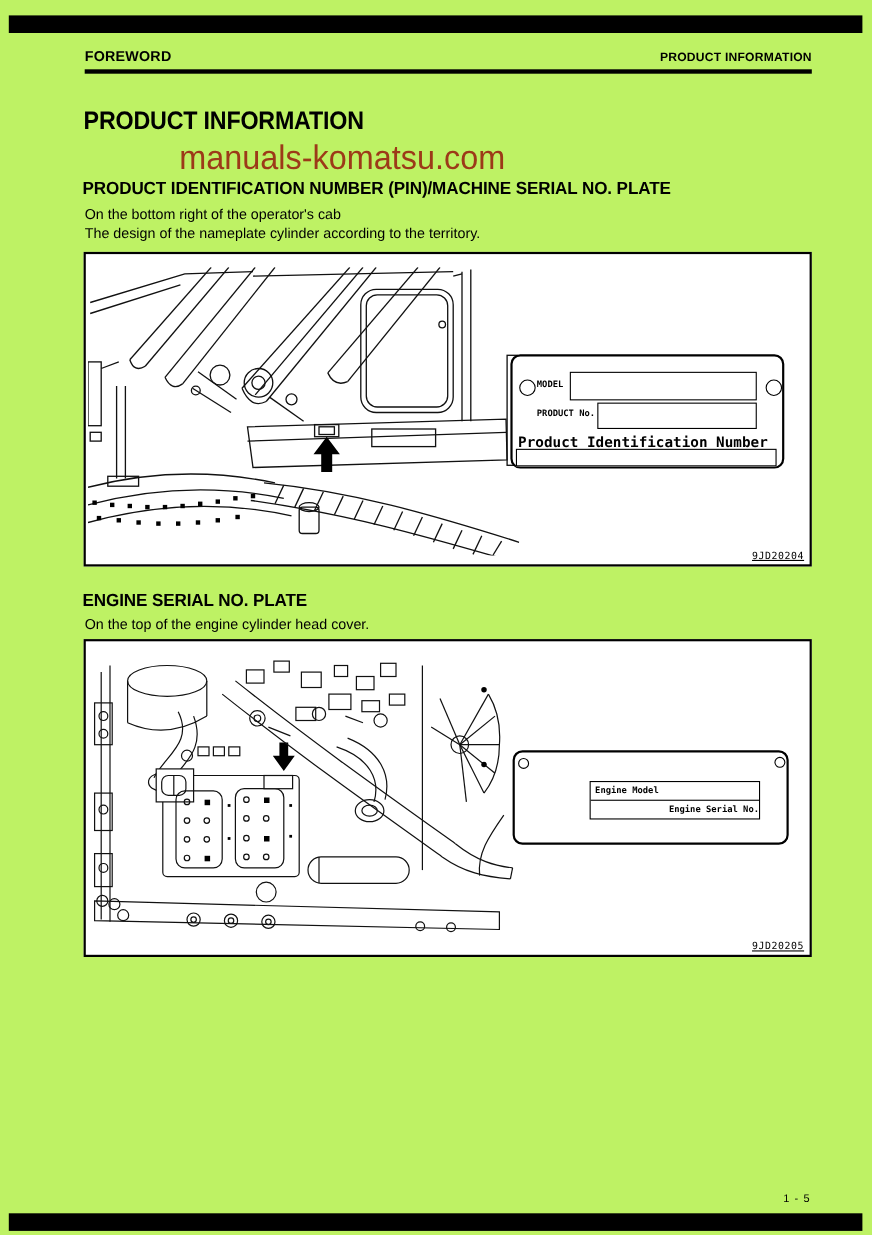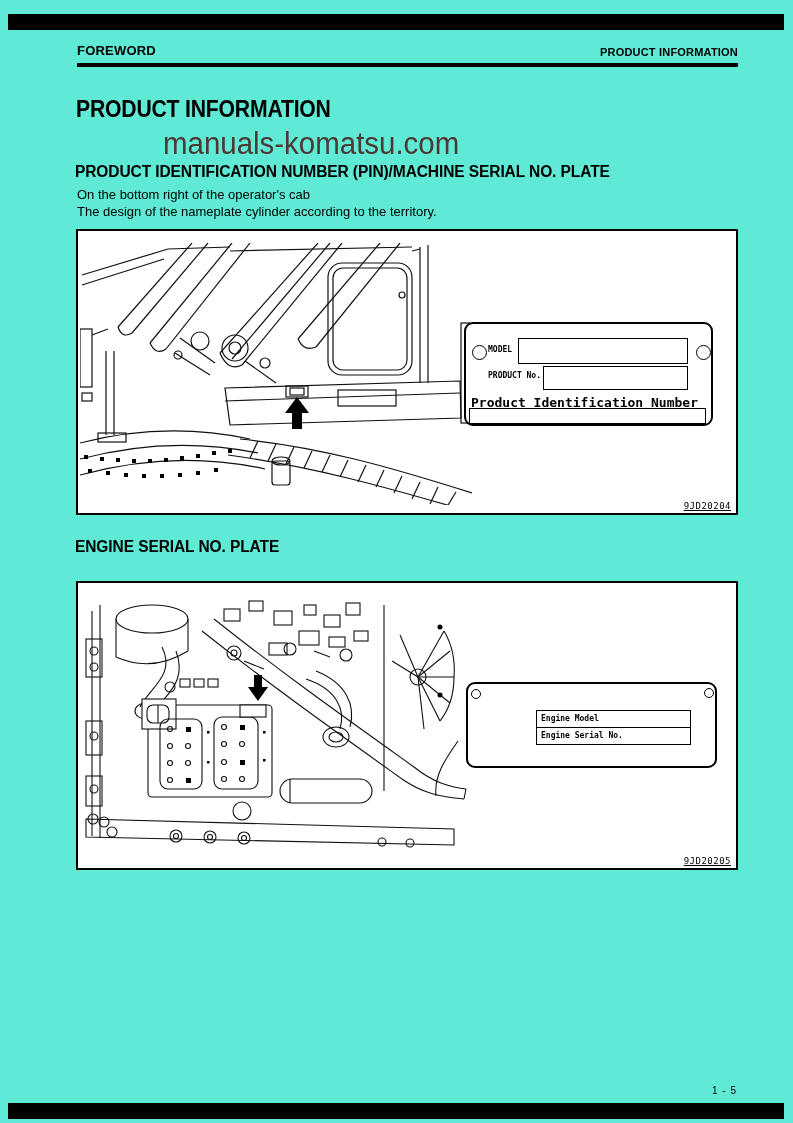--- a/index.html
+++ b/index.html
@@ -1,16 +1,16 @@
 <!DOCTYPE html>
 <html><head>
 <meta charset="utf-8">
 <style>
   html,body{margin:0;padding:0;background:#fff;}
-  .page{position:relative;width:793px;height:1123px;background:#5eead4;overflow:hidden;
+  .page{position:relative;width:793px;height:1123px;background:#bef264;overflow:hidden;
         font-family:"Liberation Sans",sans-serif;color:#000;}
   .abs{position:absolute;}
   .edge-bar{position:absolute;left:8px;width:776px;height:16px;background:#000;}
   .hdr-left{left:77px;top:43px;font-size:13px;font-weight:bold;letter-spacing:.2px;}
   .hdr-right{left:400px;top:46px;width:338px;text-align:right;font-size:11px;font-weight:bold;letter-spacing:.2px;}
   .hdr-rule{left:77px;top:63px;width:661px;height:4px;background:#000;}
   .doc-title{left:76px;top:96px;font-size:23px;font-weight:bold;transform:scaleX(.92);transform-origin:left;white-space:nowrap;letter-spacing:-.2px;}
   .intro{left:77px;top:126px;font-size:13px;white-space:nowrap;z-index:1;}
   .watermark{left:163px;top:126px;font-size:31px;color:#cc2222;z-index:3;opacity:.88;
              transform:scaleX(.95);transform-origin:left;white-space:nowrap;mix-blend-mode:multiply;}
@@ -24,21 +24,21 @@
   
   .plate{position:absolute;border:2px solid #000;border-radius:9px;background:#fff;}
   .plate1{left:386px;top:91px;width:245px;height:100px;}
   .plate2{left:388px;top:99px;width:247px;height:82px;}
   .bolt{position:absolute;border:1.5px solid #000;border-radius:50%;background:#fff;}
   .pl-label{position:absolute;font-family:"DejaVu Sans Mono",monospace;font-size:8px;font-weight:bold;white-space:nowrap;}
   .pl-box{position:absolute;border:1.5px solid #000;background:#fff;}
   .pin-label{position:absolute;left:5px;top:71px;font-family:"DejaVu Sans Mono",monospace;font-size:13px;font-weight:bold;border-bottom:1px solid #000;padding-bottom:1px;white-space:nowrap;}
   .eng-rows{position:absolute;left:68px;top:26px;width:153px;border:1.5px solid #000;}
   .eng-row{height:16px;line-height:16px;padding-left:4px;font-family:"DejaVu Sans Mono",monospace;font-size:8px;font-weight:bold;white-space:nowrap;}
-  .eng-row + .eng-row{border-top:1.5px solid #000;}
+  .eng-row + .eng-row{border-top:1.5px solid #000;text-align:right;}
   .page-num{right:56px;top:1085px;font-size:10px;letter-spacing:1px;}
   svg{display:block;}
 </style>
 </head>
 <body>
 
 <div class="page">
 
   <div class="edge-bar" style="top:14px"></div>
   <div class="edge-bar" style="top:1103px"></div>
@@ -161,20 +161,21 @@
       <div class="pl-label" style="left:22px;top:47px">PRODUCT No.</div>
       <div class="pl-box" style="left:77px;top:42px;width:143px;height:22px"></div>
       <div class="pin-label">Product Identification Number</div>
       <div class="pl-box" style="left:3px;top:84px;width:235px;height:14px"></div>
     </div>
 
     <div class="fig-code">9JD20204</div>
   </div>
 
   <div class="abs sec-h" style="left:75px;top:538px">ENGINE SERIAL NO. PLATE</div>
+  <div class="abs body-line" style="left:77px;top:560px">On the top of the engine cylinder head cover.</div>
 
   <div class="figure fig2">
     <svg class="art" style="left:6px;top:8px" width="384" height="270" viewBox="0 0 384 270" fill="none" stroke="#111" stroke-width="1.1">
 
       <path d="M8,20 L8,245"></path>
         <path d="M16,14 L16,247"></path>
       <rect x="2" y="48" width="16" height="38"></rect>
         <circle cx="10" cy="60" r="4"></circle>
         <circle cx="10" cy="76" r="4"></circle>
       <rect x="2" y="130" width="16" height="34"></rect>

